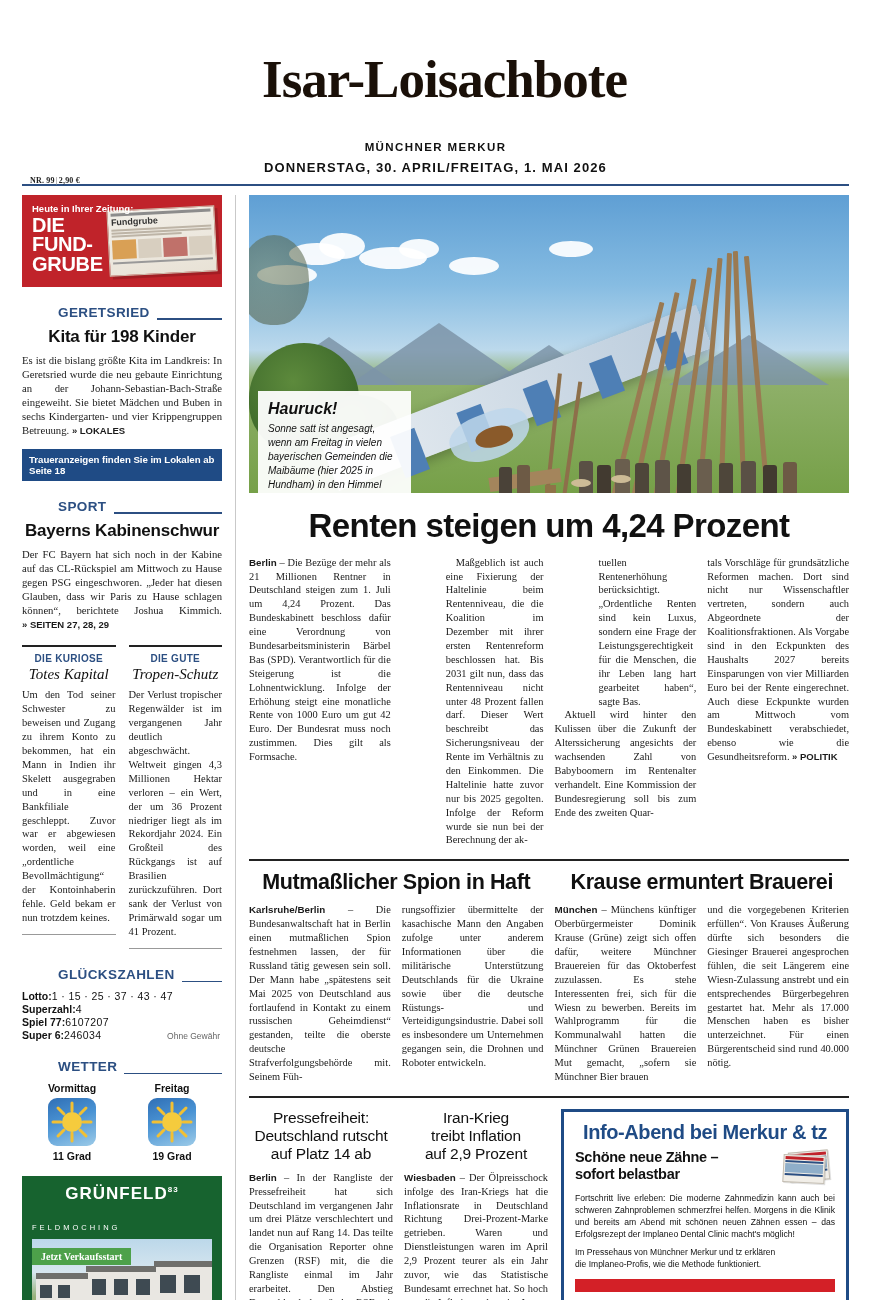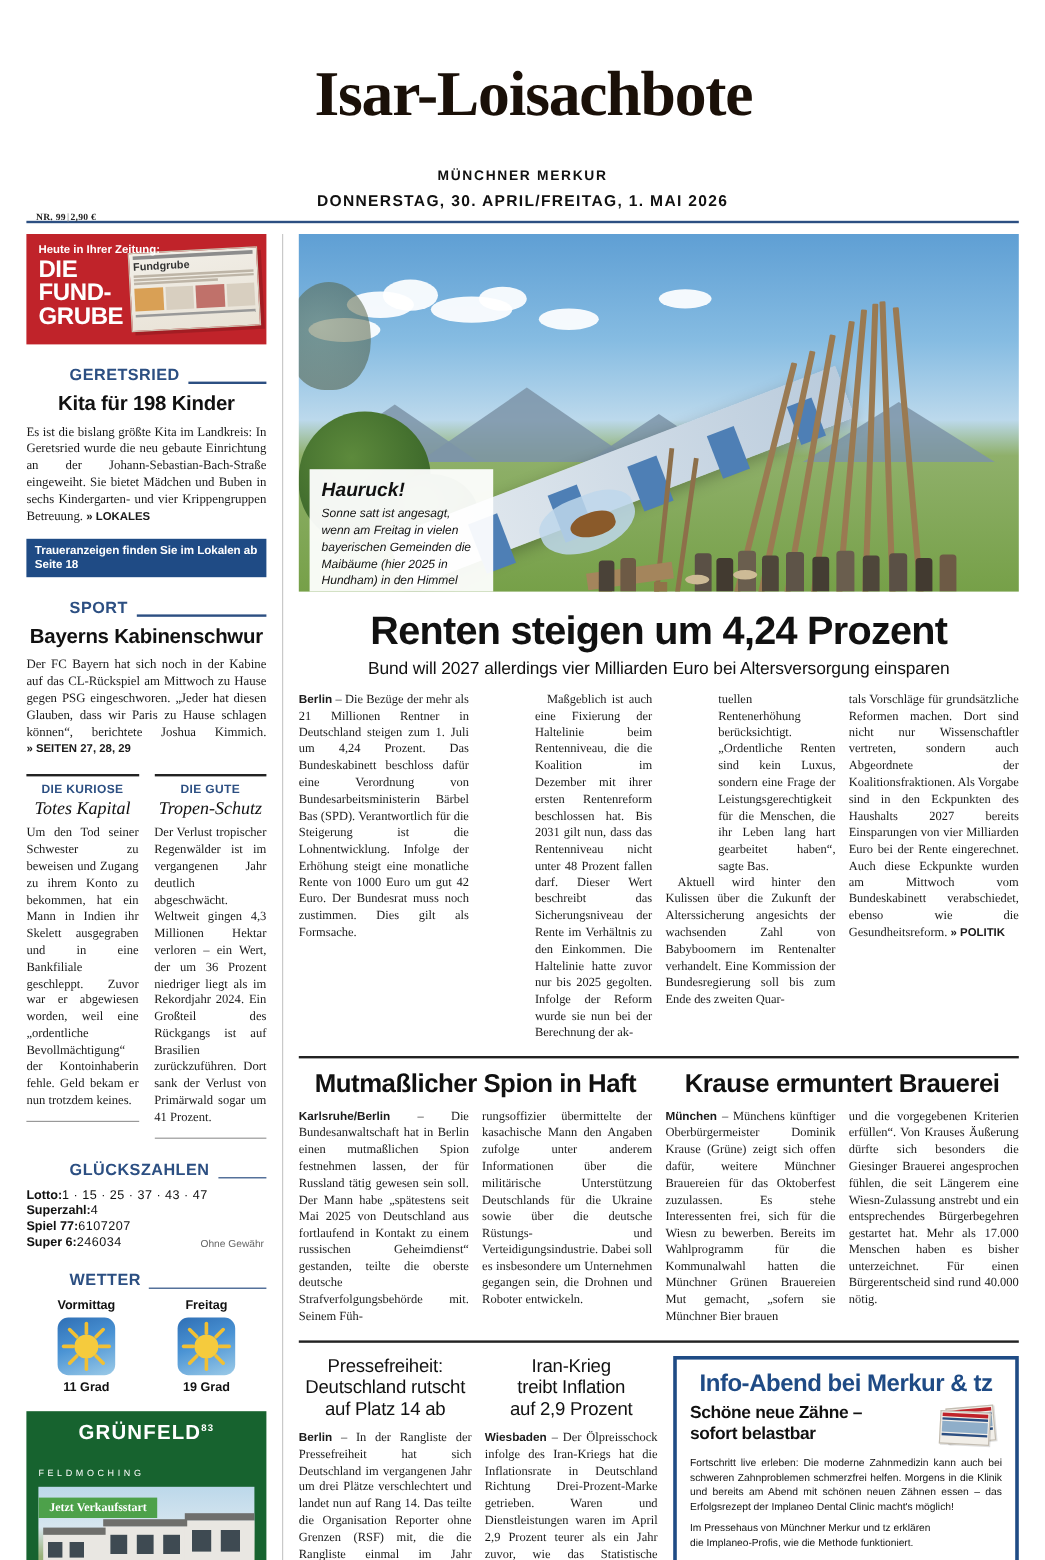--- a/index.html
+++ b/index.html
@@ -493,21 +493,20 @@
         <div style="position:absolute;left:362px;bottom:10px;width:20px;height:8px;background:#cdbb96;border-radius:50%"></div>
 
         <div class="photo-caption">
           <div class="pc-title">Hauruck!</div>
           <div class="pc-body">Sonne satt ist angesagt, wenn am Freitag in vielen bayerischen Gemeinden die Maibäume (hier 2025 in Hundham) in den Himmel gewuchtet werden. Wie bei den Untermenzinger Ministranten, die wir vorab besucht haben.</div>
           <div class="pc-credit"><span>Foto: Plettenberg</span> <b>» BAYERN</b></div>
         </div>
       </div>
 
       <div class="lead-head">Renten steigen um 4,24 Prozent</div>
-      <div class="lead-sub">Bund will 2027 allerdings vier Milliarden Euro bei Altersversorgung einsparen</div>
 
       <div class="cols4">
         <div class="body-serif">
           <span class="dl">Berlin</span> <span>– Die Bezüge der mehr als 21 Millionen Rentner in Deutschland steigen zum 1. Juli um 4,24 Prozent. Das Bundeskabinett beschloss dafür eine Verordnung von Bundesarbeitsministerin Bärbel Bas (SPD). Verantwortlich für die Steigerung ist die Lohnentwicklung. Infolge der Erhöhung steigt eine monatliche Rente von 1000 Euro um gut 42 Euro. Der Bundesrat muss noch zustimmen. Dies gilt als Formsache.</span>
         </div>
         <div class="body-serif">
           <p class="first" style="text-indent:10px">Maßgeblich ist auch eine Fixierung der Haltelinie beim Rentenniveau, die die Koalition im Dezember mit ihrer ersten Rentenreform beschlossen hat. Bis 2031 gilt nun, dass das Rentenniveau nicht unter 48 Prozent fallen darf. Dieser Wert beschreibt das Sicherungsniveau der Rente im Verhältnis zu den Einkommen. Die Haltelinie hatte zuvor nur bis 2025 gegolten. Infolge der Reform wurde sie nun bei der Berechnung der ak-</p>
         </div>
         <div class="body-serif">
           <p class="first">tuellen Rentenerhöhung berücksichtigt. „Ordentliche Renten sind kein Luxus, sondern eine Frage der Leistungsgerechtigkeit für die Menschen, die ihr Leben lang hart gearbeitet haben“, sagte Bas.</p>

